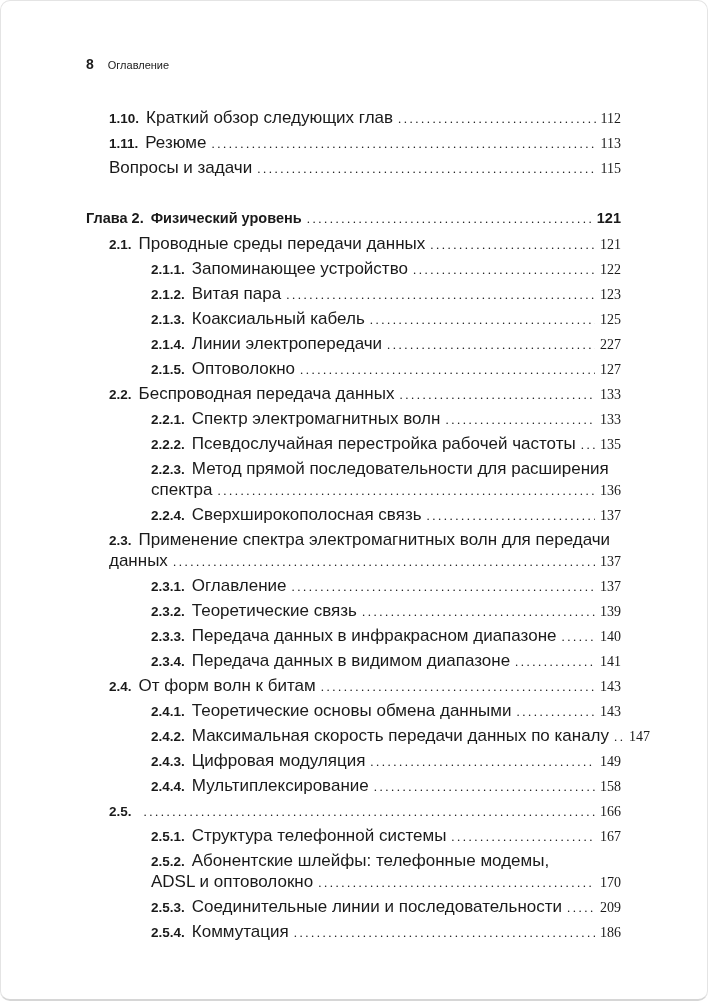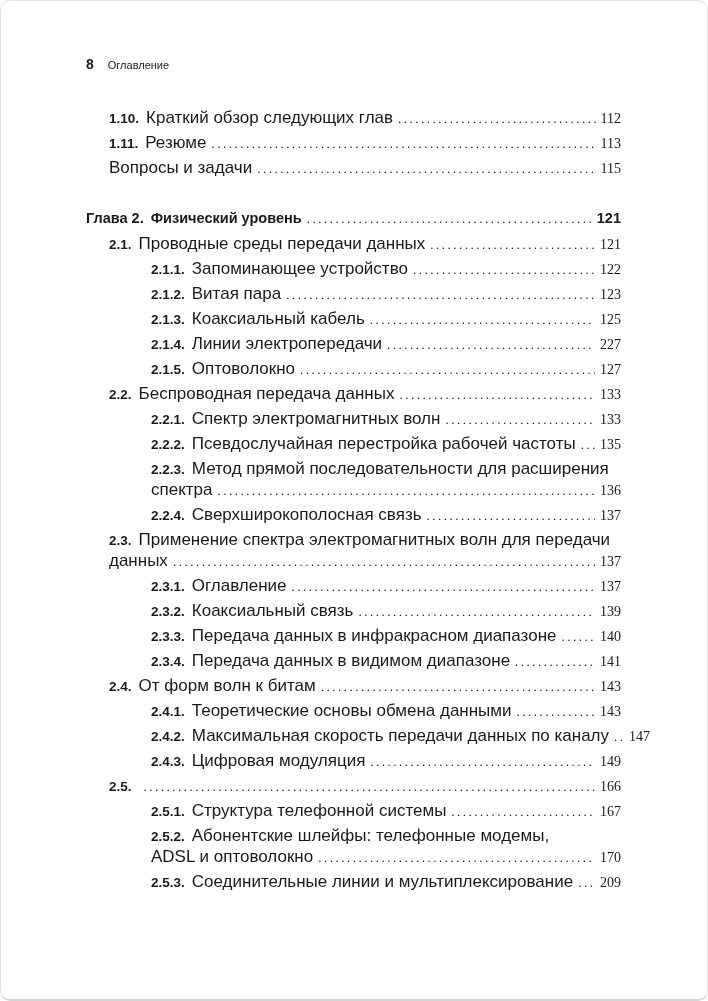--- a/index.html
+++ b/index.html
@@ -240,21 +240,21 @@
         <div class="line">
           <span class="num">2.3.1.</span>
           <span class="txt">Оглавление</span>
           <span class="leader"></span>
           <span class="pg">137</span>
         </div>
       </div>
       <div class="entry lvl2">
         <div class="line">
           <span class="num">2.3.2.</span>
-          <span class="txt">Коаксиальный связь</span>
+          <span class="txt">Теоретические связь</span>
           <span class="leader"></span>
           <span class="pg">139</span>
         </div>
       </div>
       <div class="entry lvl2">
         <div class="line">
           <span class="num">2.3.3.</span>
           <span class="txt">Передача данных в инфракрасном диапазоне</span>
           <span class="leader"></span>
           <span class="pg">140</span>
@@ -293,20 +293,28 @@
         </div>
       </div>
       <div class="entry lvl2">
         <div class="line">
           <span class="num">2.4.3.</span>
           <span class="txt">Цифровая модуляция</span>
           <span class="leader"></span>
           <span class="pg">149</span>
         </div>
       </div>
+      <div class="entry lvl2">
+        <div class="line">
+          <span class="num">2.4.4.</span>
+          <span class="txt">Мультиплексирование</span>
+          <span class="leader"></span>
+          <span class="pg">158</span>
+        </div>
+      </div>
       <div class="entry lvl1">
         <div class="line">
           <span class="num">2.5.</span>
           <span class="leader"></span>
           <span class="pg">166</span>
         </div>
       </div>
       <div class="entry lvl2">
         <div class="line">
           <span class="num">2.5.1.</span>
@@ -322,19 +330,27 @@
         </div>
         <div class="line cont">
           <span class="txt">ADSL и оптоволокно</span>
           <span class="leader"></span>
           <span class="pg">170</span>
         </div>
       </div>
       <div class="entry lvl2">
         <div class="line">
           <span class="num">2.5.3.</span>
-          <span class="txt">Соединительные линии и мультиплексирование</span>
+          <span class="txt">Соединительные линии и последовательности</span>
           <span class="leader"></span>
           <span class="pg">209</span>
+        </div>
+      </div>
+      <div class="entry lvl2">
+        <div class="line">
+          <span class="num">2.5.4.</span>
+          <span class="txt">Коммутация</span>
+          <span class="leader"></span>
+          <span class="pg">186</span>
         </div>
       </div>
     </main>
 </div>
 
 </body></html>

